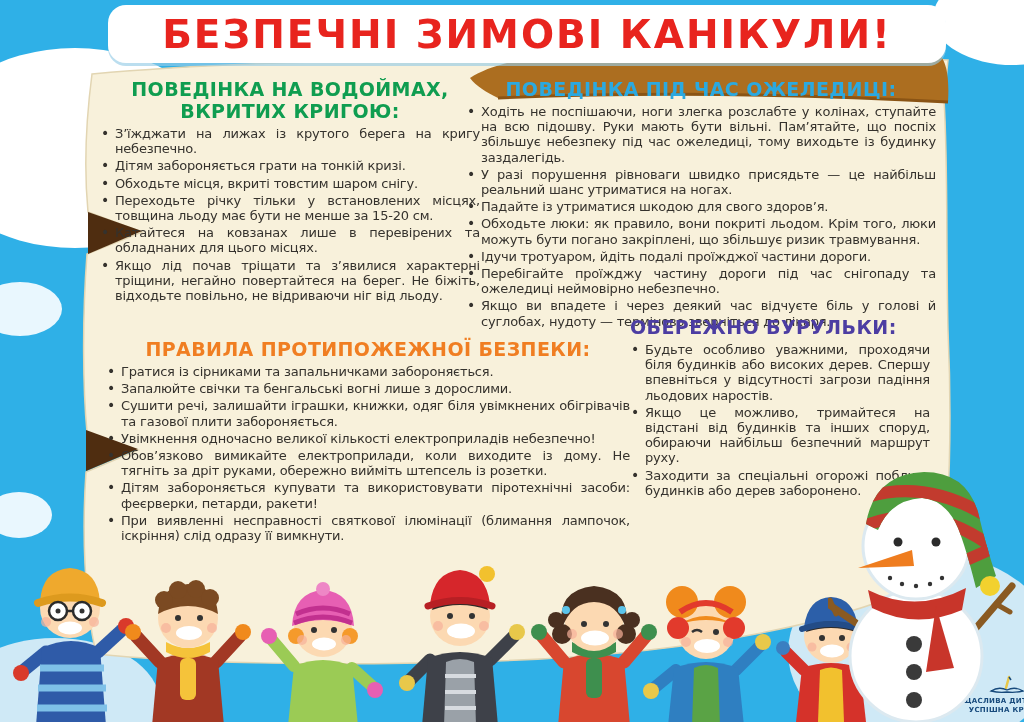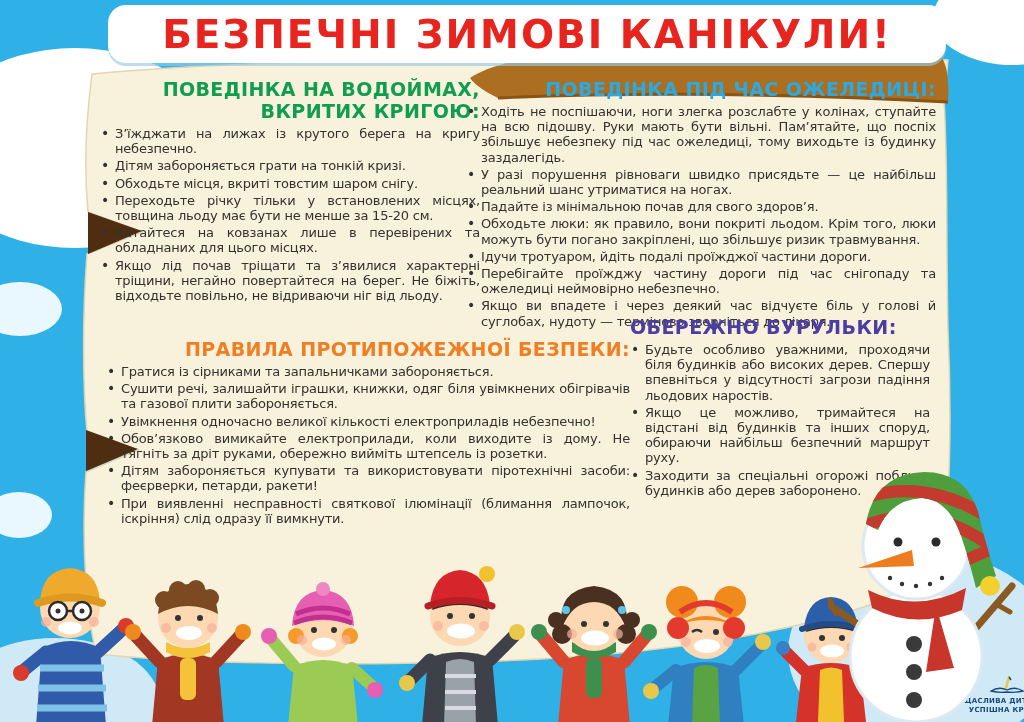--- a/index.html
+++ b/index.html
@@ -18,21 +18,21 @@
     position:absolute;left:108px;top:5px;width:838px;height:58px;z-index:6;
     background:#ffffff;border-radius:18px;
     box-shadow:0 3px 0 rgba(150,205,230,.65);
     display:flex;align-items:center;justify-content:center;
   }
   .title-banner h1{
     margin:0;color:#E8241E;font-size:39px;font-weight:800;
     letter-spacing:2px;white-space:nowrap;
   }
   .sec{position:absolute;z-index:3;}
-  .sec h2{margin:0 0 4px 0;font-weight:800;letter-spacing:.4px;font-size:19px;text-align:right;}
+  .sec h2{margin:0 0 4px 0;font-weight:800;letter-spacing:.4px;font-size:19px;text-align:center;}
   .sec.water{left:100px;top:78px;width:380px;}
   .sec.ice{left:466px;top:78px;width:470px;}
   .sec.fire{left:106px;top:338px;width:524px;}
   .sec.icicles{left:630px;top:316px;width:300px;}
   .sec.icicles h2{text-align:left;}
   .h-green{color:#0F9D50;}
   .h-blue{color:#2BA9E0;}
   .h-orange{color:#F07E22;}
   .h-purple{color:#4C3DA2;}
   .sec ul{list-style:none;margin:0;padding:0;}
@@ -98,32 +98,33 @@
         <li>Катайтеся на ковзанах лише в перевірених та обладнаних для цього місцях.</li>
         <li>Якщо лід почав тріщати та з’явилися характерні тріщини, негайно повертайтеся на берег. Не біжіть, відходьте повільно, не відриваючи ніг від льоду.</li>
       </ul>
   </div>
 
   <div class="sec ice">
     <h2 class="h-blue">ПОВЕДІНКА ПІД ЧАС ОЖЕЛЕДИЦІ:</h2>
     <ul>
         <li>Ходіть не поспішаючи, ноги злегка розслабте у колінах, ступайте на всю підошву. Руки мають бути вільні. Пам’ятайте, що поспіх збільшує небезпеку під час ожеледиці, тому виходьте із будинку заздалегідь.</li>
         <li>У разі порушення рівноваги швидко присядьте — це найбільш реальний шанс утриматися на ногах.</li>
-        <li>Падайте із мінімальною почав для свого здоров’я.</li>
+        <li>Падайте із утриматися шкодою для свого здоров’я.</li>
         <li>Обходьте люки: як правило, вони покриті льодом. Крім того, люки можуть бути погано закріплені, що збільшує ризик травмування.</li>
         <li>Ідучи тротуаром, йдіть подалі проїжджої частини дороги.</li>
         <li>Перебігайте проїжджу частину дороги під час снігопаду та ожеледиці неймовірно небезпечно.</li>
         <li>Якщо ви впадете і через деякий час відчуєте біль у голові й суглобах, нудоту — терміново зверніться до лікаря.</li>
       </ul>
   </div>
 
   <div class="sec fire">
     <h2 class="h-orange">ПРАВИЛА ПРОТИПОЖЕЖНОЇ БЕЗПЕКИ:</h2>
     <ul>
         <li>Гратися із сірниками та запальничками забороняється.</li>
+        <li>Запалюйте свічки та бенгальські вогні лише з дорослими.</li>
         <li>Сушити речі, залишайти іграшки, книжки, одяг біля увімкнених обігрівачів та газової плити забороняється.</li>
         <li>Увімкнення одночасно великої кількості електроприладів небезпечно!</li>
         <li>Обов’язково вимикайте електроприлади, коли виходите із дому. Не тягніть за дріт руками, обережно вийміть штепсель із розетки.</li>
         <li>Дітям забороняється купувати та використовувати піротехнічні засоби: феєрверки, петарди, ракети!</li>
         <li>При виявленні несправності святкової ілюмінації (блимання лампочок, іскріння) слід одразу її вимкнути.</li>
       </ul>
   </div>
 
   <div class="sec icicles">
     <h2 class="h-purple">ОБЕРЕЖНО БУРУЛЬКИ:</h2>

